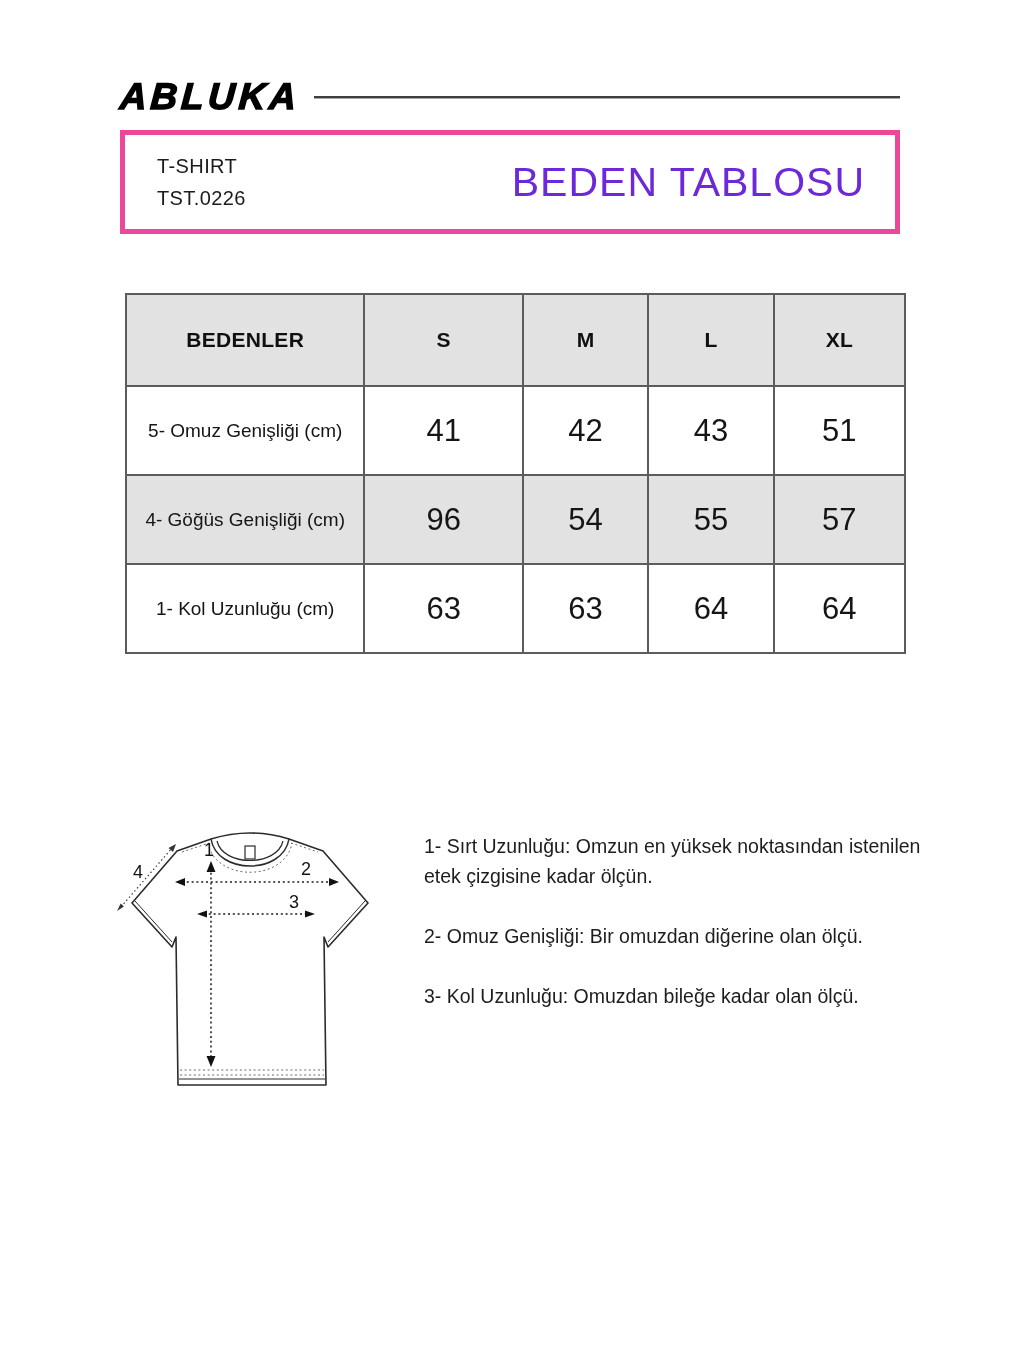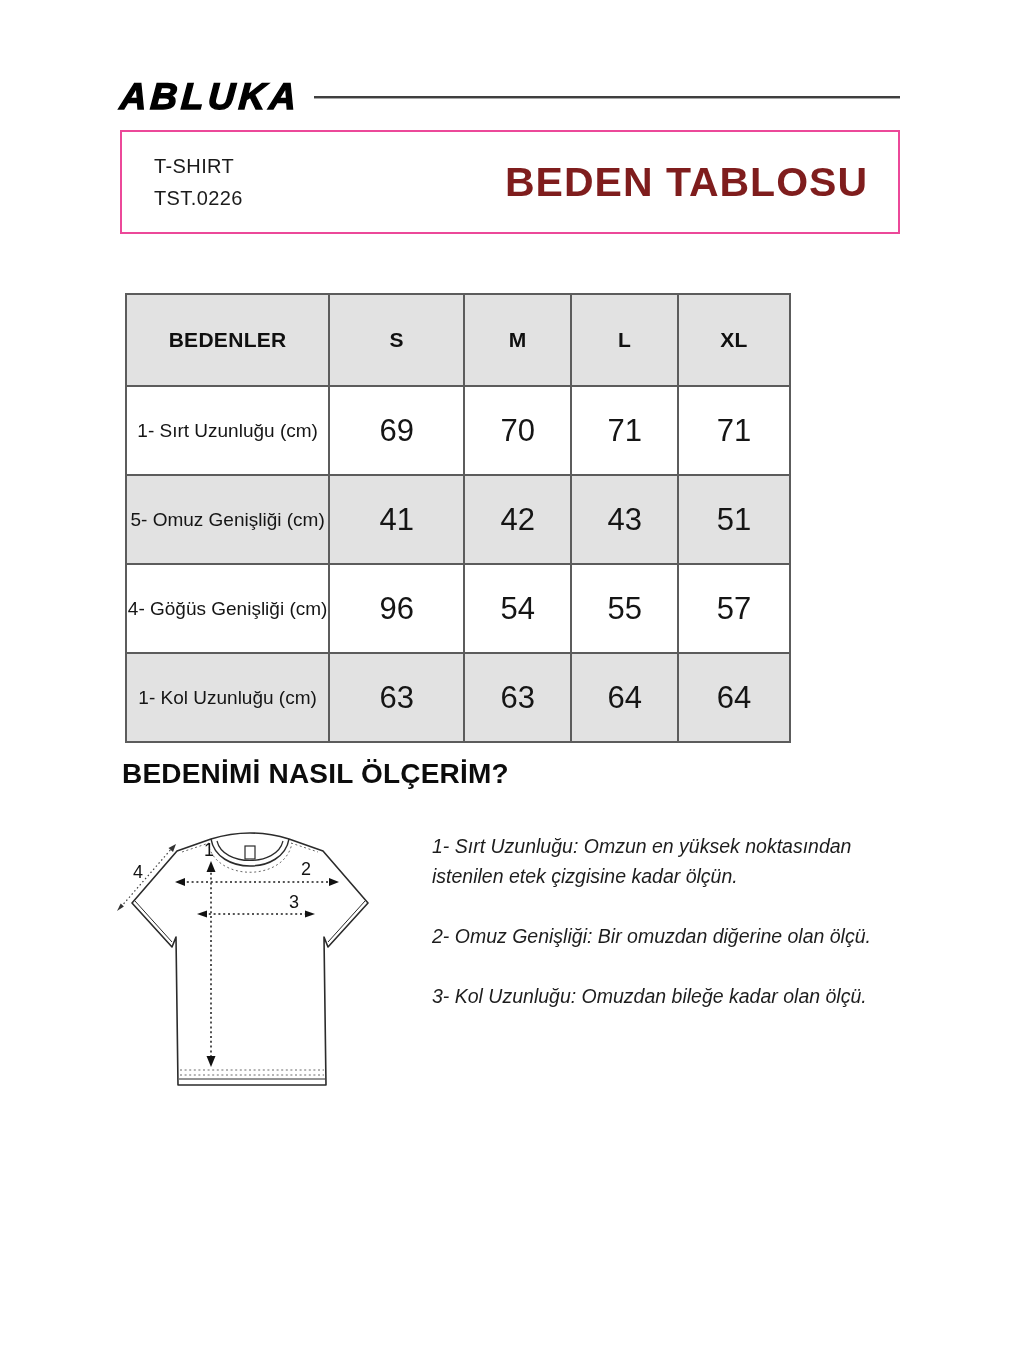--- a/index.html
+++ b/index.html
@@ -21,36 +21,36 @@
     white-space:nowrap;line-height:1;
   }
   .logo-rule{
     flex:1;height:3px;margin-left:14px;margin-top:2px;
     background:linear-gradient(to bottom,#3f3f3f 0 60%,#a8a8a8 60% 100%);
   }
 
   
   .header-box{
     position:absolute;left:120px;top:130px;width:780px;height:104px;
-    border:2px solid #ec4899;box-sizing:border-box;background:#fff;
+    border:5px solid #ec4899;box-sizing:border-box;background:#fff;
   }
   .product-info{
     position:absolute;left:32px;top:50%;transform:translateY(-50%);
     font-size:20px;line-height:32px;color:#1b1b1b;letter-spacing:.4px;
   }
   .box-title{
     position:absolute;right:30px;top:50%;transform:translateY(-50%);
-    font-size:41px;font-weight:700;letter-spacing:1px;color:#7f1d1d;
+    font-size:41px;font-weight:400;letter-spacing:1px;color:#6d28d9;
     white-space:nowrap;
     text-align:center;
   }
 
   
   table.size-table{
-    position:absolute;left:125px;top:293px;width:666px;
+    position:absolute;left:125px;top:293px;width:781px;
     border-collapse:collapse;table-layout:fixed;
     border:2px solid #2f2f2f;
   }
   table.size-table th,table.size-table td{
     border:2px solid #5c5c5c;text-align:center;vertical-align:middle;
     padding:0;background:#fff;
   }
   table.size-table thead tr{height:92px;}
   table.size-table tbody tr{height:89px;}
   table.size-table thead th{background:#e2e2e2;font-size:21px;font-weight:bold;color:#101010;letter-spacing:.3px;}
@@ -65,21 +65,21 @@
     white-space:nowrap;
   }
   .diagram-wrap{position:absolute;left:100px;top:820px;width:300px;height:280px;}
   .diagram-wrap svg{display:block;}
   .diagram-label{font-family:"Liberation Sans","DejaVu Sans",sans-serif;font-size:18px;fill:#141414;}
 
   .instructions{
     position:absolute;left:420px;top:831px;width:505px;
     font-size:19.5px;line-height:30px;color:#1d1d1d;
   }
-  .instructions p{margin:0 0 30px 12px;font-style:italic;}
+  .instructions p{margin:0 0 30px 4px;}
 </style>
 </head>
 <body>
 
 <div class="page">
 
   <div class="logo-row">
     <div class="logo-text">ABLUKA</div>
     <div class="logo-rule"></div>
   </div>
@@ -104,27 +104,20 @@
       <tr>
         <th>BEDENLER</th>
         <th>S</th>
         <th>M</th>
         <th>L</th>
         <th>XL</th>
       </tr>
     </thead>
     <tbody>
       <tr>
-        <td class="label-cell">1- Sırt Uzunluğu (cm)</td>
-        <td class="value-cell">69</td>
-        <td class="value-cell">70</td>
-        <td class="value-cell">71</td>
-        <td class="value-cell">71</td>
-      </tr>
-      <tr>
         <td class="label-cell">5- Omuz Genişliği (cm)</td>
         <td class="value-cell">41</td>
         <td class="value-cell">42</td>
         <td class="value-cell">43</td>
         <td class="value-cell">51</td>
       </tr>
       <tr>
         <td class="label-cell">4- Göğüs Genişliği (cm)</td>
         <td class="value-cell">96</td>
         <td class="value-cell">54</td>
@@ -134,21 +127,20 @@
       <tr>
         <td class="label-cell">1- Kol Uzunluğu (cm)</td>
         <td class="value-cell">63</td>
         <td class="value-cell">63</td>
         <td class="value-cell">64</td>
         <td class="value-cell">64</td>
       </tr>
     </tbody>
   </table>
 
-  <h2 class="measure-heading">BEDENİMİ NASIL ÖLÇERİM?</h2>
 
   <div class="diagram-wrap">
     <svg viewBox="0 0 300 280" width="300" height="280">
 
       <path d="M77,31 L32,83 L72,127 L76,117 L78,265 L226,265 L224,117 L228,127 L268,83 L223,31 L189,19 Q150,7 111,19 Z" fill="#ffffff" stroke="#2b2b2b" stroke-width="1.6" stroke-linejoin="round"></path>
 
       <path d="M111,19 C117,55 183,55 189,19" fill="none" stroke="#2b2b2b" stroke-width="1.5"></path>
       <path d="M117,21 C123,47 177,47 183,21" fill="none" stroke="#2b2b2b" stroke-width="1.2"></path>
       <path d="M108,23 C115,62 185,62 192,23" fill="none" stroke="#6a6a6a" stroke-width="1" stroke-dasharray="2,2.6"></path>
       <rect x="145" y="26" width="10" height="13" fill="#ffffff" stroke="#2b2b2b" stroke-width="1.2"></rect>

